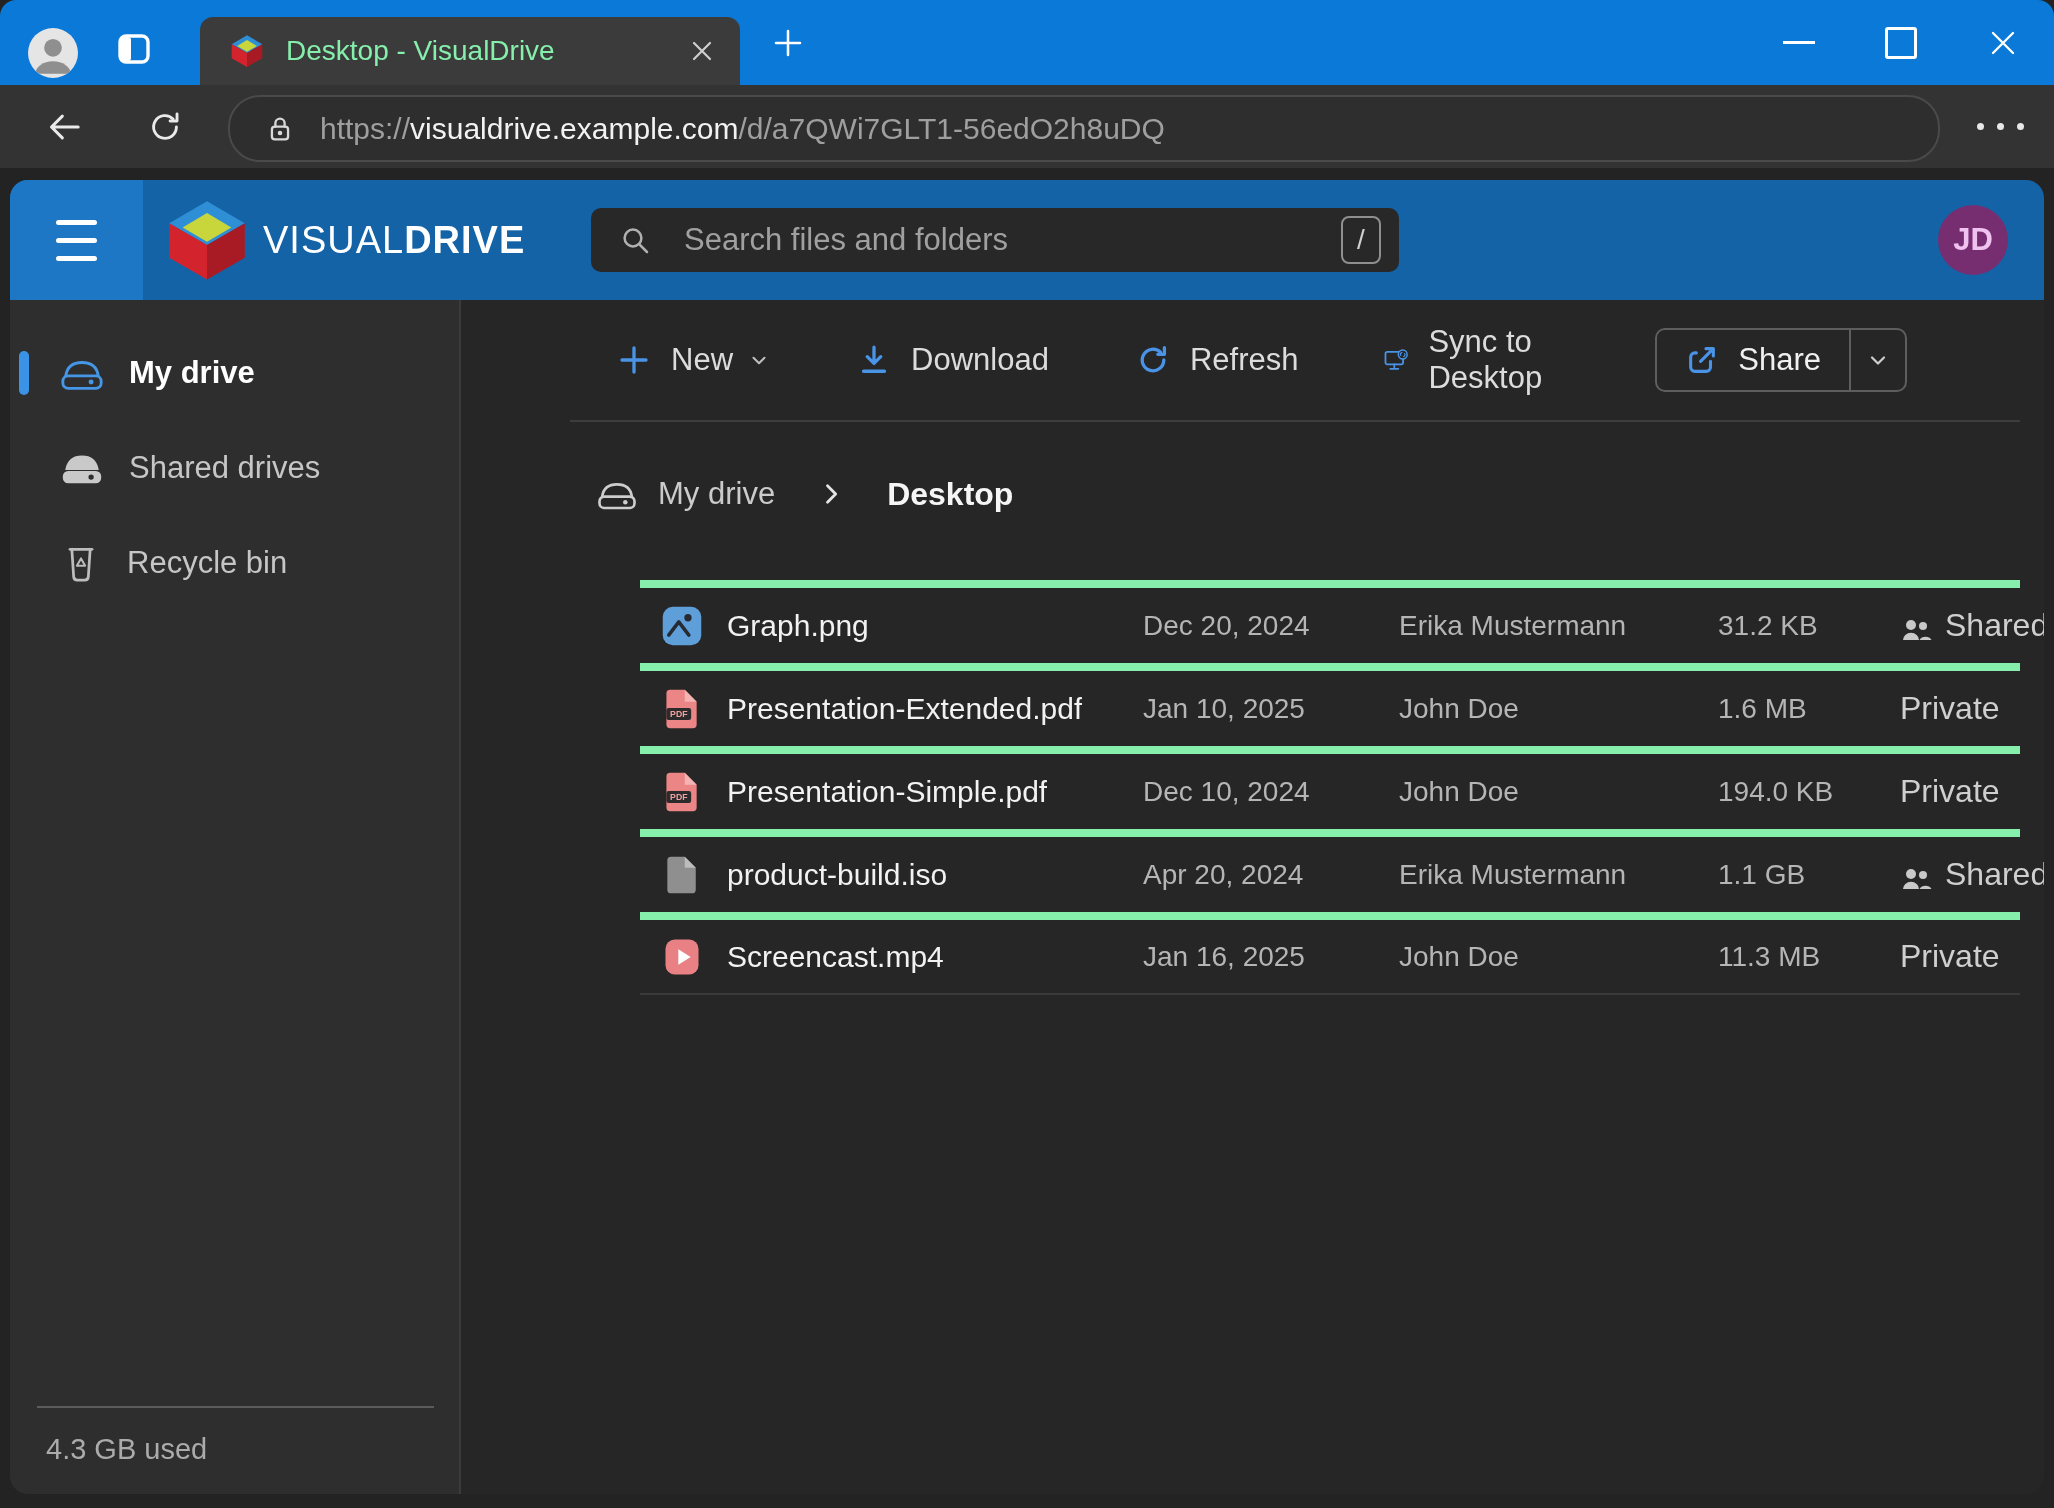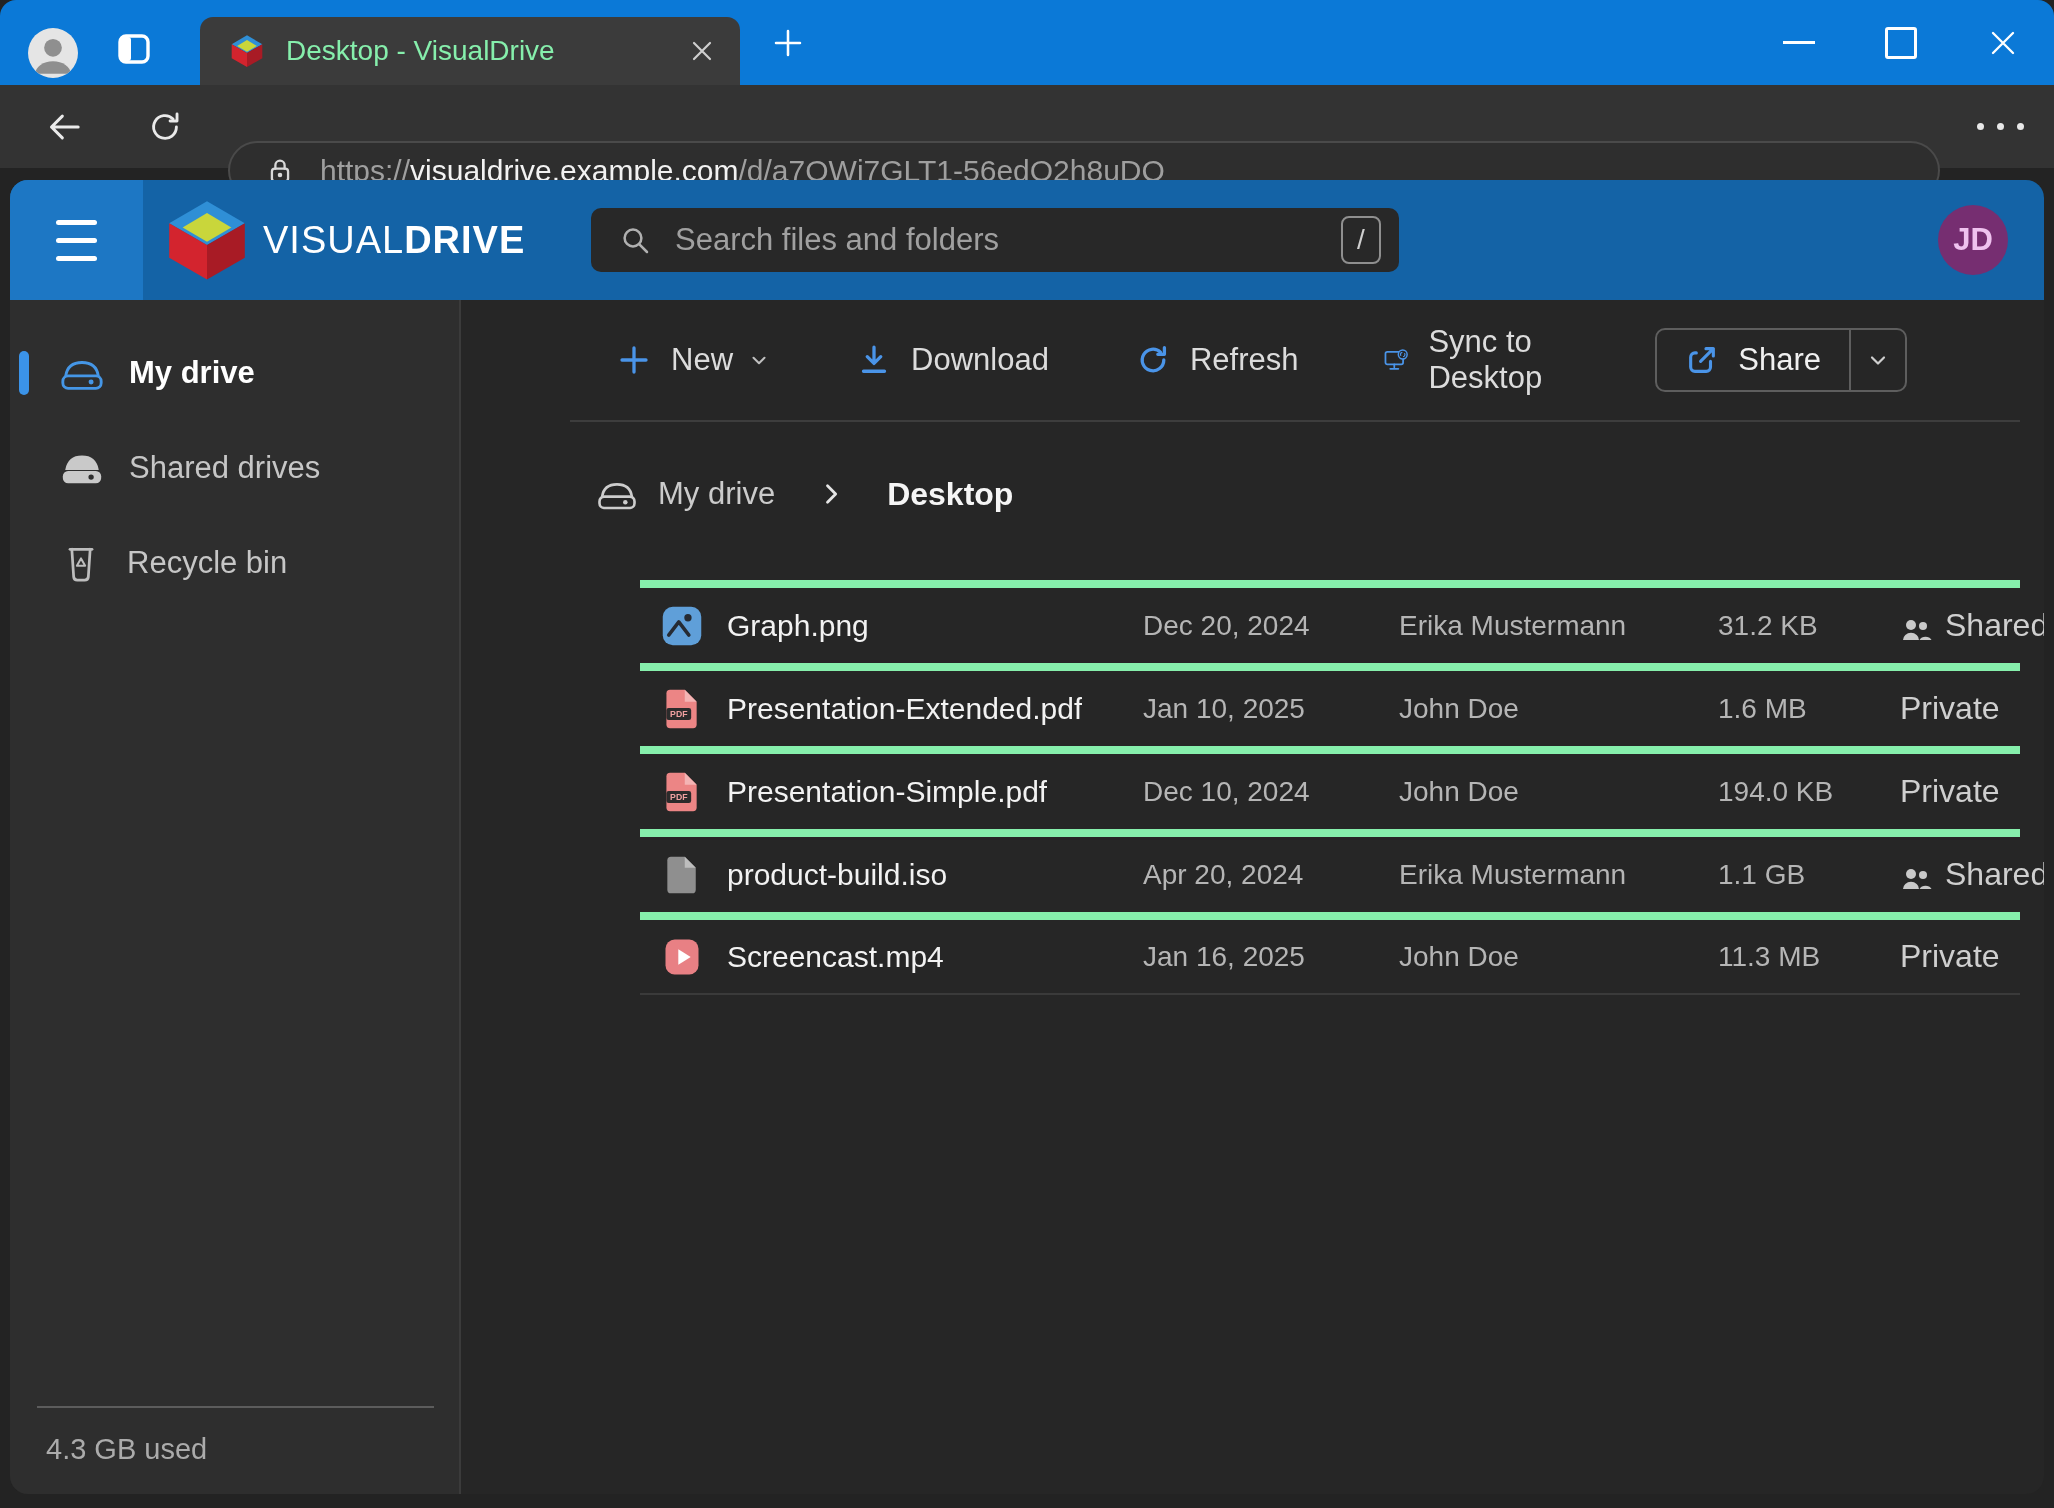--- a/index.html
+++ b/index.html
@@ -19,40 +19,40 @@
   .newtab{position:absolute;left:772px;top:27px;}
   .winctl{position:absolute;right:0;top:0;height:85px;display:flex;}
   .winbtn{width:102px;height:85px;display:flex;align-items:center;justify-content:center;}
   .min-glyph{width:32px;border-top:3px solid #fff;}
   .max-glyph{width:26px;height:26px;border:3px solid #fff;border-radius:3px;}
 
   
   .chrome{position:absolute;left:0;top:85px;width:2054px;height:83px;background:#333333;}
   .nav-back{position:absolute;left:44px;top:22px;color:#eaeaea;}
   .nav-reload{position:absolute;left:146px;top:23px;color:#eaeaea;}
-  .urlbar{position:absolute;left:228px;top:10px;width:1712px;height:59px;background:#2e2e2e;border:2px solid #4a4a4a;border-radius:32px;display:flex;align-items:center;box-sizing:border-box;margin-top:46px;}
+  .urlbar{position:absolute;left:228px;top:10px;width:1712px;height:67px;background:#2e2e2e;border:2px solid #4a4a4a;border-radius:32px;display:flex;align-items:center;box-sizing:border-box;}
   .lock{margin-left:36px;color:#d8d8d8;}
   .url-text{margin-left:26px;font-size:30px;white-space:nowrap;}
   .url-dim{color:#9f9f9f;}
   .url-host{color:#f2f2f2;}
   .chrome-dots{position:absolute;right:30px;top:38px;display:flex;gap:13px;}
   .dot{width:7px;height:7px;border-radius:50%;background:#e8e8e8;}
 
   
   .page{position:absolute;left:10px;top:180px;width:2034px;height:1314px;background:#262626;border-radius:18px;overflow:hidden;}
 
   
   .appheader{position:relative;height:120px;background:var(--header-blue,#1463a6);}
   .hamburger{position:absolute;left:0;top:0;width:133px;height:120px;background:var(--hamburger-blue,#1d77c4);display:flex;flex-direction:column;align-items:center;justify-content:center;gap:13px;}
   .hline{width:41px;height:5px;background:#fff;border-radius:3px;}
   .logo{position:absolute;left:155px;top:18px;}
   .brand{position:absolute;left:253px;top:0;height:120px;display:flex;align-items:center;font-size:38px;color:#ffffff;letter-spacing:1px;}
   .brand b{font-weight:bold;}
   .search{position:absolute;left:581px;top:28px;width:808px;height:64px;background:#282828;border-radius:10px;display:flex;align-items:center;box-sizing:border-box;padding:0 18px 0 28px;}
-  .search-input{flex:1;margin-left:22px;background:transparent;border:none;outline:none;font-size:31px;color:#e8e8e8;font-family:inherit;}
+  .search-input{flex:1;margin-left:31px;background:transparent;border:none;outline:none;font-size:31px;color:#e8e8e8;font-family:inherit;}
   .search-input::placeholder{color:#a0a0a0;opacity:1;}
   .slash-hint{width:40px;height:48px;border:2px solid #8f8f8f;border-radius:8px;color:#d0d0d0;font-size:28px;display:flex;align-items:center;justify-content:center;box-sizing:border-box;}
   .user-avatar{position:absolute;right:36px;top:25px;width:70px;height:70px;border-radius:50%;background:var(--avatar-purple,#762e71);color:#efc2ef;font-size:31px;font-weight:bold;display:flex;align-items:center;justify-content:center;}
 
   
   .pagebody{display:flex;height:1194px;}
   .sidebar{position:relative;width:449px;background:#2e2e2e;border-right:2px solid #3b3b3b;box-sizing:content-box;flex:none;padding-top:42px;}
   .side-item{position:relative;height:62px;display:flex;align-items:center;margin-bottom:33px;cursor:pointer;}
   .side-indicator{position:absolute;left:9px;top:9px;width:10px;height:44px;border-radius:5px;background:#3b93e8;}
   .side-icon{margin-left:49px;color:#bdbdbd;}

